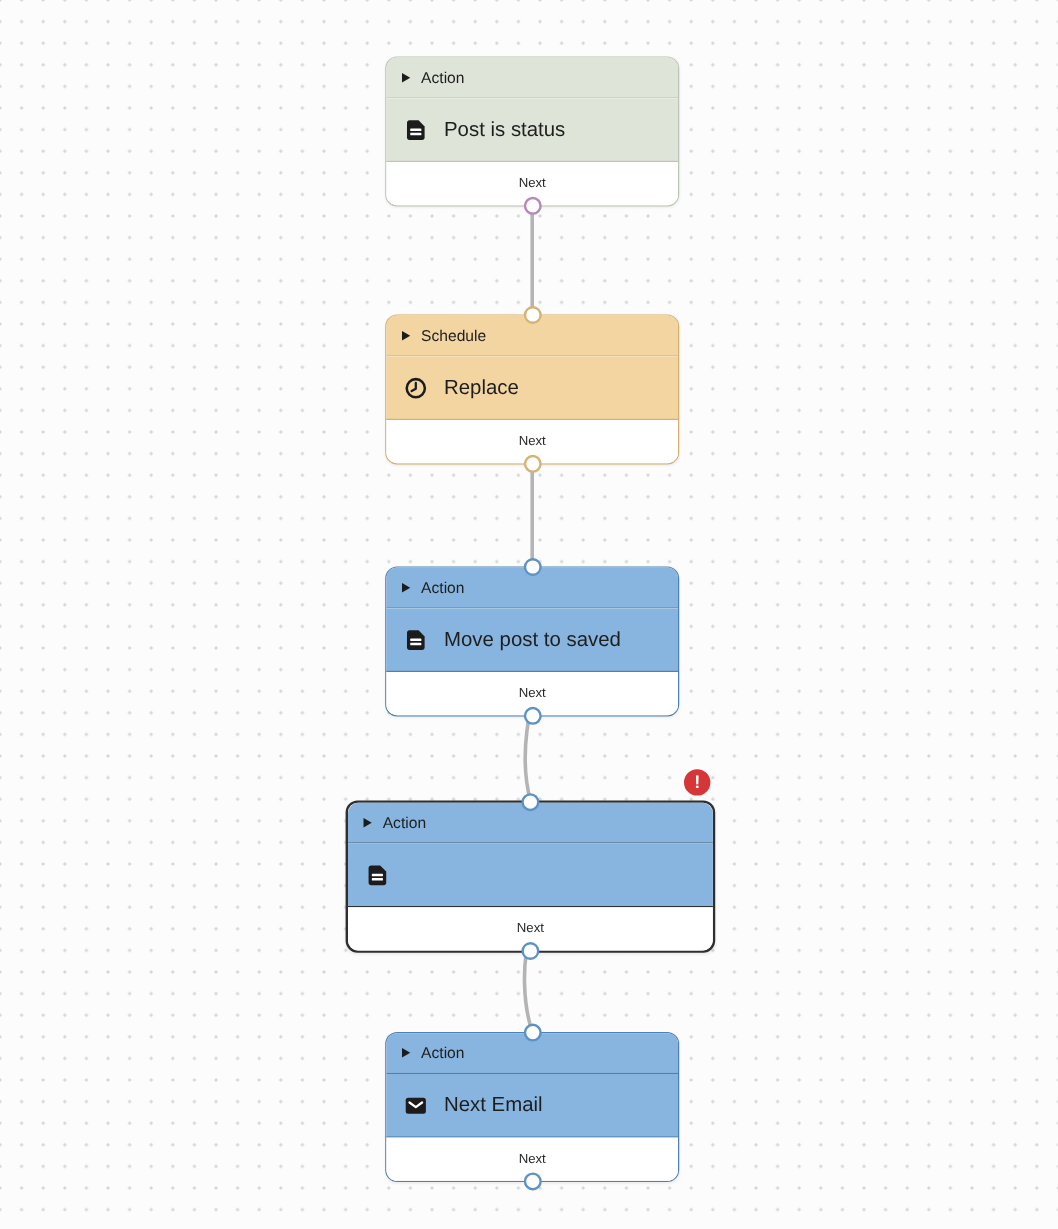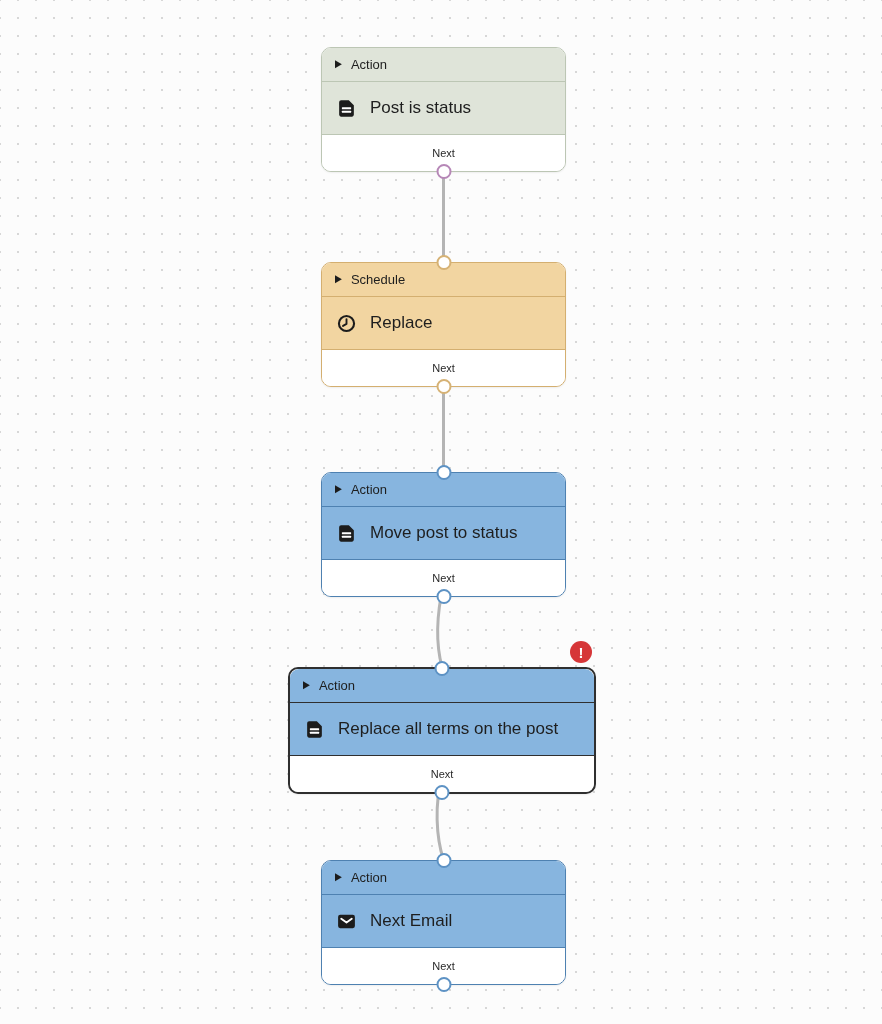--- a/index.html
+++ b/index.html
@@ -129,21 +129,21 @@
     <span>Action</span>
   </div>
   <div class="node-body">
     <span class="icon">
       <svg viewBox="0 0 20 20">
           <path d="M3 4.2C3 3 3.8 2.2 5 2.2H12.2L17 7V15.8C17 17 16.2 17.8 15 17.8H5C3.8 17.8 3 17 3 15.8Z" fill="#1c1c1c"></path>
           <rect x="5.6" y="8.7" width="8.8" height="2" rx="0.5" fill="#fff"></rect>
           <rect x="5.6" y="12.1" width="8.8" height="2" rx="0.5" fill="#fff"></rect>
         </svg>
     </span>
-    <span>Move post to status</span>
+    <span>Move post to saved</span>
   </div>
   <div class="node-footer">
     <span>Next</span>
   </div>
   <span class="port port-in"></span>
   <span class="port port-out"></span>
 </div>
 
 <div class="node node--action node--error" id="node-3">
   <span class="error-badge">!</span>
@@ -152,21 +152,20 @@
     <span>Action</span>
   </div>
   <div class="node-body">
     <span class="icon">
       <svg viewBox="0 0 20 20">
           <path d="M3 4.2C3 3 3.8 2.2 5 2.2H12.2L17 7V15.8C17 17 16.2 17.8 15 17.8H5C3.8 17.8 3 17 3 15.8Z" fill="#1c1c1c"></path>
           <rect x="5.6" y="8.7" width="8.8" height="2" rx="0.5" fill="#fff"></rect>
           <rect x="5.6" y="12.1" width="8.8" height="2" rx="0.5" fill="#fff"></rect>
         </svg>
     </span>
-    <span>Replace all terms on the post</span>
   </div>
   <div class="node-footer">
     <span>Next</span>
   </div>
   <span class="port port-in"></span>
   <span class="port port-out"></span>
 </div>
 
 <div class="node node--action" id="node-4">
   <div class="node-header">

